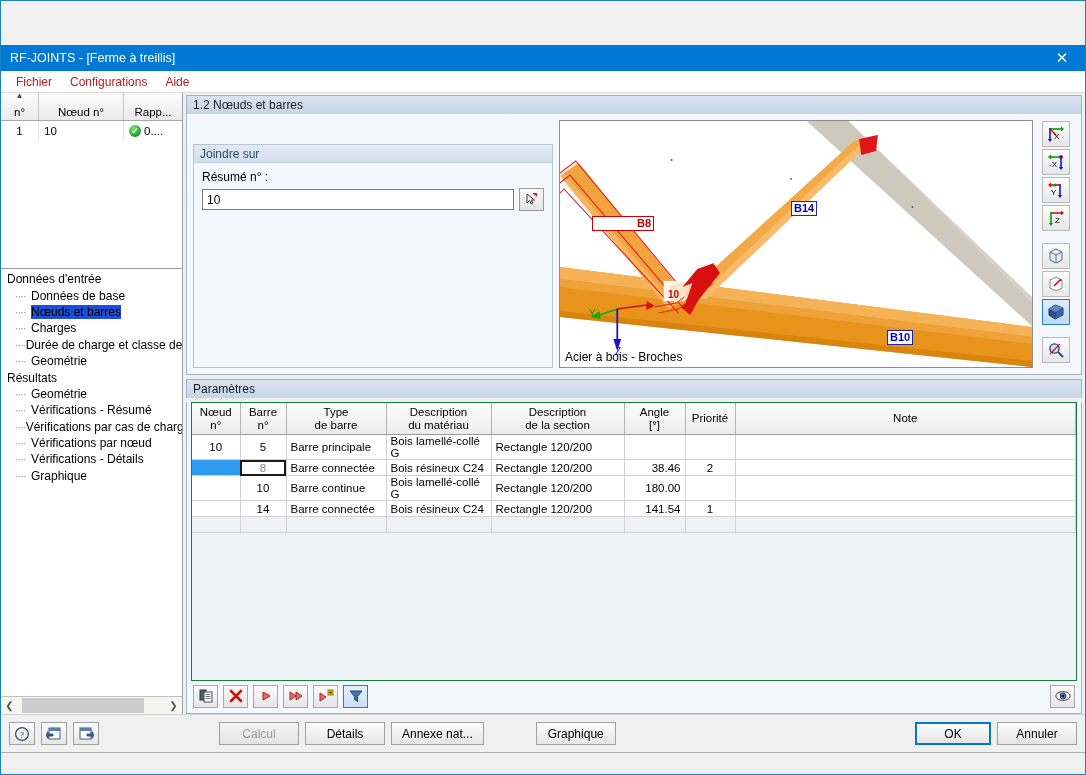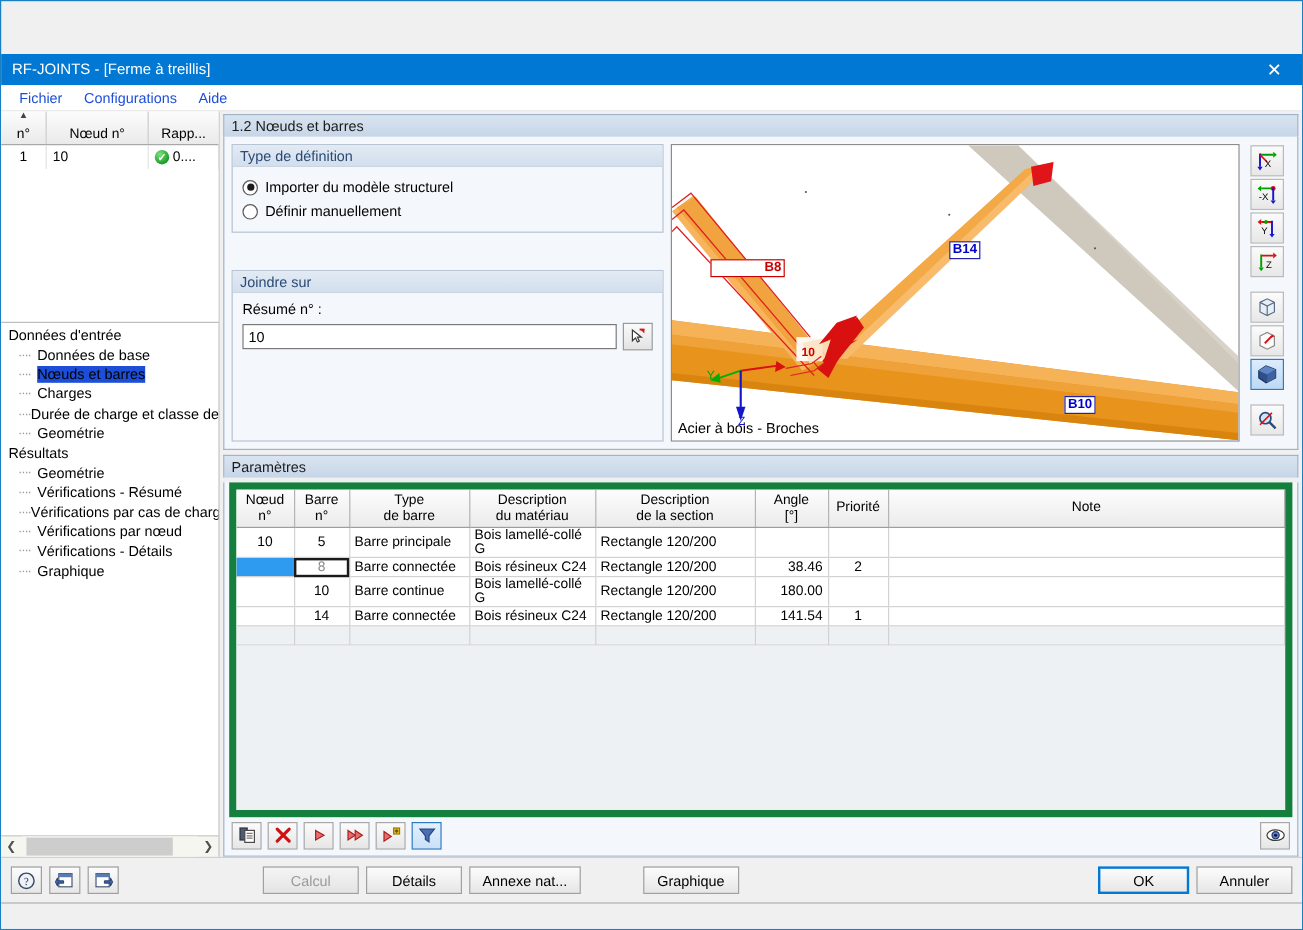--- a/index.html
+++ b/index.html
@@ -40,21 +40,21 @@
 
   
   .menubar {
     height: 22px; flex: 0 0 22px;
     background: #ffffff;
     display: flex; align-items: center;
     padding-left: 6px;
     border-bottom: 1px solid #dcdcdc;
   }
   .menubar .mi {
-    padding: 3px 9px; font-size: 12px; color: #1d4ed8;
+    padding: 3px 9px; font-size: 12px; color: #b91c1c;
   }
 
   
   .body {
     flex: 1 1 auto;
     display: flex;
     min-height: 0;
     background: #f0f0f0;
   }
 
@@ -255,21 +255,21 @@
     flex: 1 1 auto; min-height: 0;
     display: flex; flex-direction: column;
     margin-top: 4px;
     border: 1px solid #9fb4cc;
     border-top: none;
     background: #f4f7fb;
     padding: 0 4px 4px 4px;
   }
   .tbl-outer {
     flex: 1 1 auto; min-height: 0;
-    border: 6px solid #15803d;
+    border: 1px solid #15803d;
     background: #ffffff;
     display: flex; flex-direction: column;
     overflow: hidden;
   }
   table.ptbl { border-collapse: collapse; width: 100%; table-layout: fixed; }
   table.ptbl th {
     background: linear-gradient(#fdfdfd,#ebebeb);
     border-right: 1px solid #b4b4b4;
     border-bottom: 1px solid #9d9d9d;
     font-weight: normal; font-size: 11.5px;
@@ -442,33 +442,20 @@
     </div>
 
     <div class="rightpane">
 
       <div class="section-title">1.2 Nœuds et barres</div>
 
       <div class="top-area">
 
         <div class="leftcol">
 
-          <div class="grp">
-            <div class="grp-hd">Type de définition</div>
-            <div class="grp-bd">
-              <div class="radio-line">
-                <span class="radio on"></span>
-                <span>Importer du modèle structurel</span>
-              </div>
-              <div class="radio-line">
-                <span class="radio"></span>
-                <span>Définir manuellement</span>
-              </div>
-            </div>
-          </div>
 
           <div class="grp joindre-body" style="flex:1 1 auto;display:flex;flex-direction:column;margin-top:24px;">
             <div class="grp-hd">Joindre sur</div>
             <div class="grp-bd" style="flex:1 1 auto;">
               <div class="fieldlabel">Résumé n° :</div>
               <div class="fieldrow">
                 <input class="txtinput" type="text" value="10" style="">
                 <div class="iconbtn">
                   <svg width="15" height="15" viewBox="0 0 15 15">
                     <path d="M3 2 L3 11 L5.6 8.6 L7.2 12 L8.8 11.2 L7.2 8 L10.5 8 Z" fill="#ffffff" stroke="#3a3a3a" stroke-width="1"></path>

